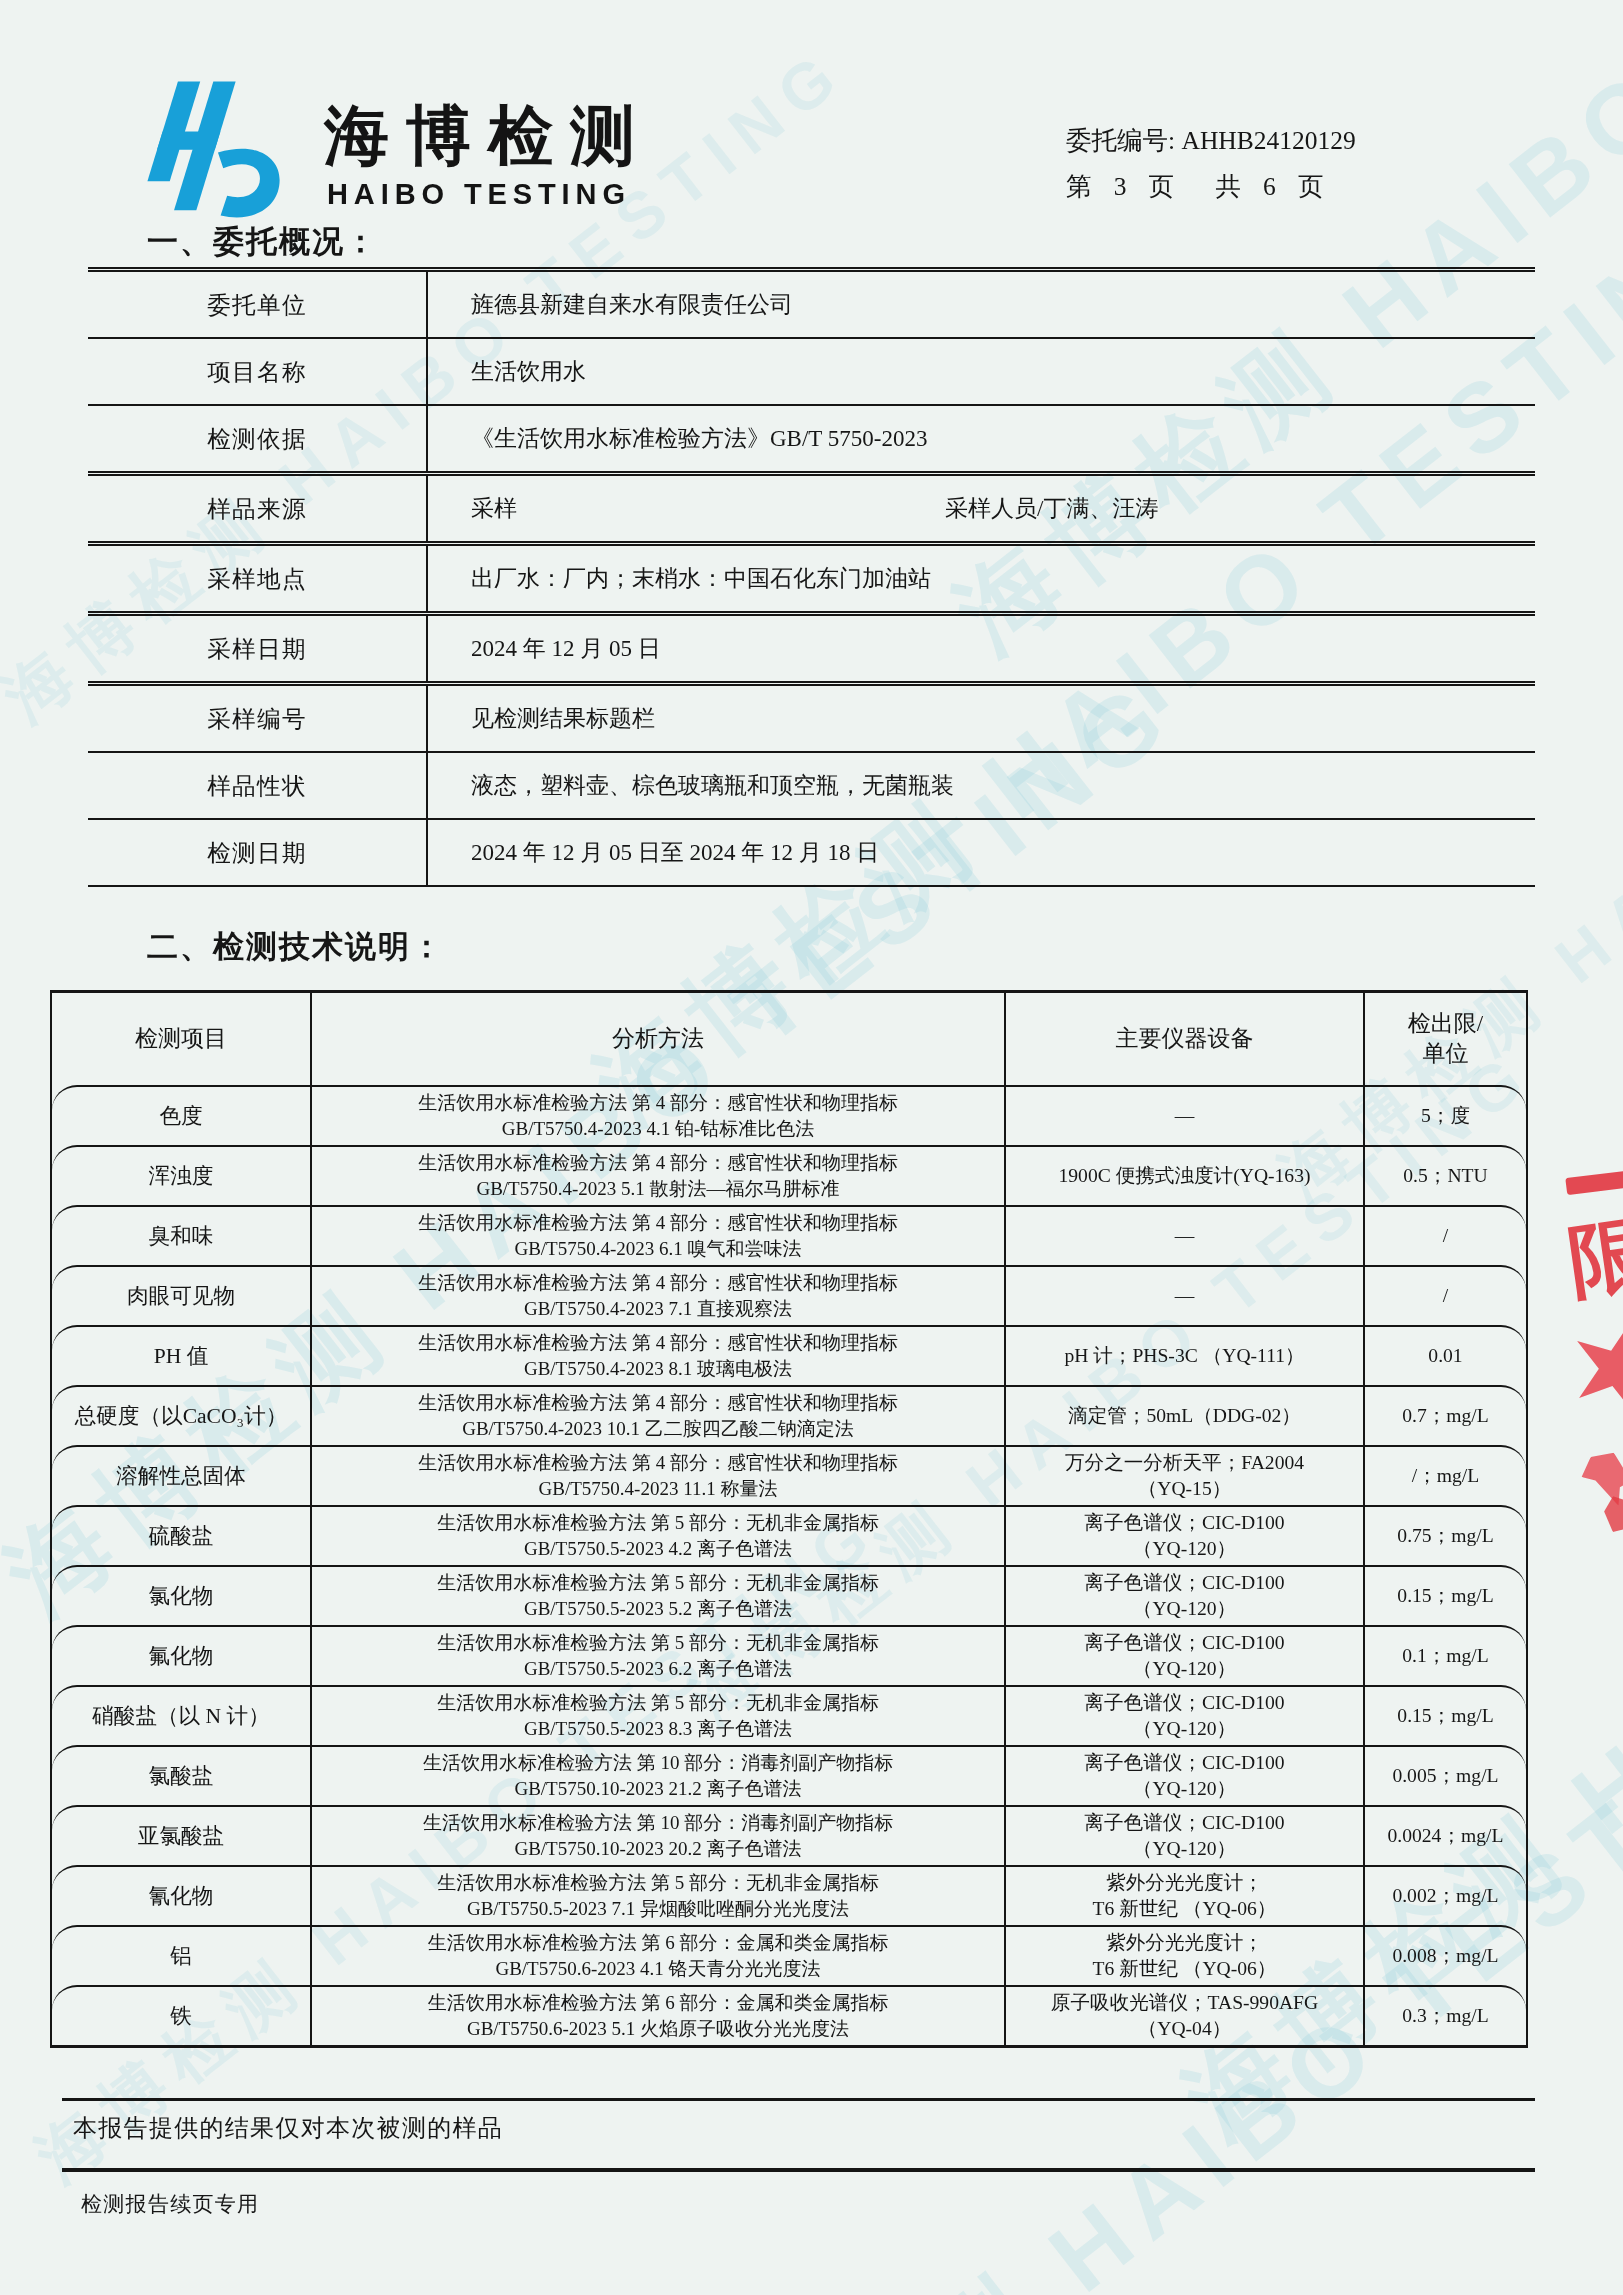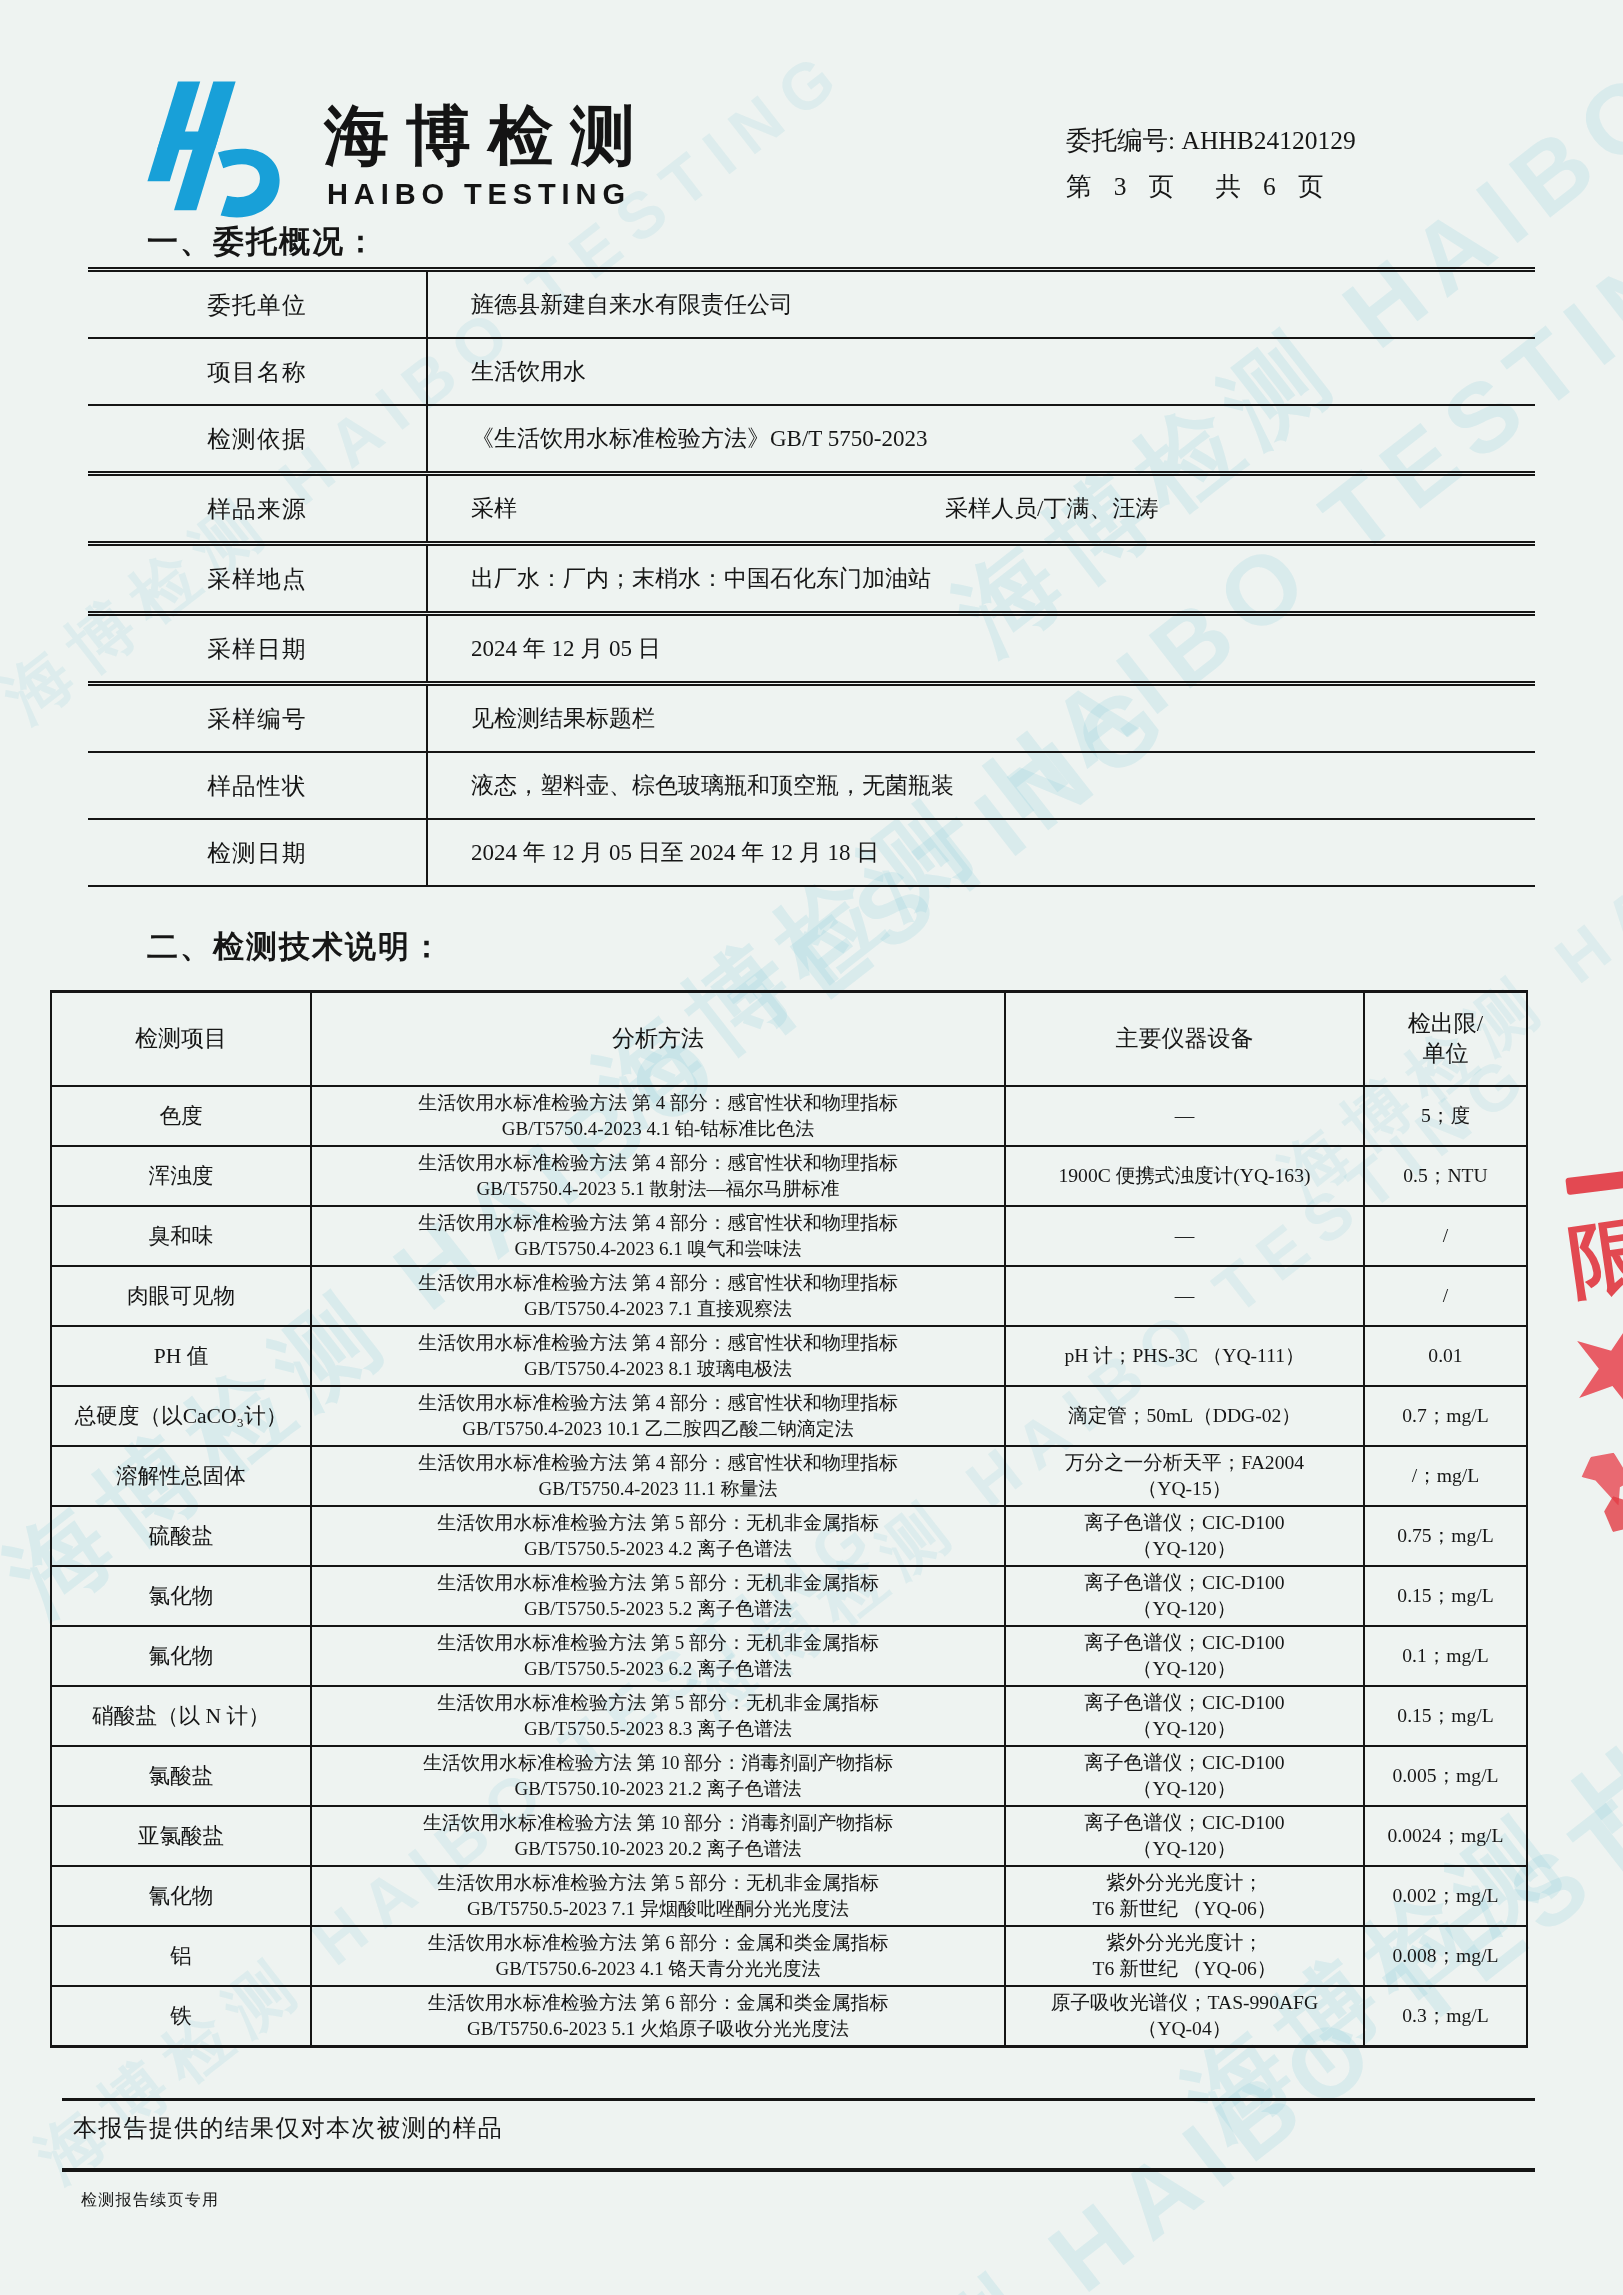--- a/index.html
+++ b/index.html
@@ -65,40 +65,40 @@
   }
   .t1-v2 { position:absolute; left:517px; white-space:nowrap; }
   .t1-v2:empty { display:none; }
 
   
   .t2 {
     position:absolute; left:50px; top:990px; width:1474px;
     border:2px solid #151515; border-top-width:3.9px; border-bottom-width:3.3px;
   }
   .t2-hrow { height:92px; display:flex; }
-  .t2-row { height:58px; display:flex; border-top:2.6px solid #151515; }
+  .t2-row { height:58px; display:flex; border-top:2.6px solid #151515;border-radius:25px; }
   .t2 .cell {
     display:flex; flex-direction:column; justify-content:center; align-items:center;
     text-align:center; overflow:hidden;
   }
   .c-item  { width:258px; font-size:21.6px; }
   .c-method{ width:692px; border-left:2px solid #151515; border-right:2px solid #151515; font-size:19px; }
   .c-inst  { width:357px;  border-right:2px solid #151515; font-size:19.6px; }
   .c-limit { flex:1; font-size:19.6px; }
   .t2 .line { line-height:26px; white-space:nowrap; }
   .t2 .line:empty { display:none; }
   .t2-hrow .cell { font-size:23px; }
   .t2-hrow .line { line-height:30px; }
 
   
   .fline { position:absolute; left:62px; width:1473px; background:#151515; }
   .fline1 { top:2098px; height:3.3px; }
   .fline2 { top:2168px; height:3.9px; }
   .fnote { position:absolute; left:73px; top:2112px; font-size:24px; letter-spacing:1.3px; }
-  .fcont { position:absolute; left:81px; top:2190px; font-size:16px; letter-spacing:1.3px; }
+  .fcont { position:absolute; left:81px; top:2190px; font-size:21px; letter-spacing:1.3px; }
 
   
   .stamp { position:absolute; right:0; top:1159px; width:85px; height:380px; overflow:hidden; color:#e23b44; }
   .st-bar { position:absolute; left:27.5px; top:14.4px; width:85px; height:17px; background:#e23b44; transform:rotate(-7deg); border-radius:3.3px; opacity:.92; }
   .st-char { position:absolute; left:31px; top:46px; font-size:80px; font-weight:700; transform:rotate(-8deg); opacity:.92; }
   .st-star { position:absolute; left:26px; top:136px; font-size:121px; transform:rotate(16deg); color:#e8505a; opacity:.92; }
   .st-blob1 { position:absolute; left:46px; top:296px; width:52px; height:39px; background:#e8505a; opacity:.85;
               clip-path:polygon(0 45%,30% 0,70% 20%,100% 0,80% 60%,100% 100%,35% 85%,10% 100%); transform:rotate(38deg); }
   .st-blob2 { position:absolute; left:63px; top:340px; width:39px; height:33px; background:#e23b44; opacity:.8;
               clip-path:polygon(0 30%,40% 0,100% 25%,70% 100%,15% 80%); transform:rotate(50deg); }

